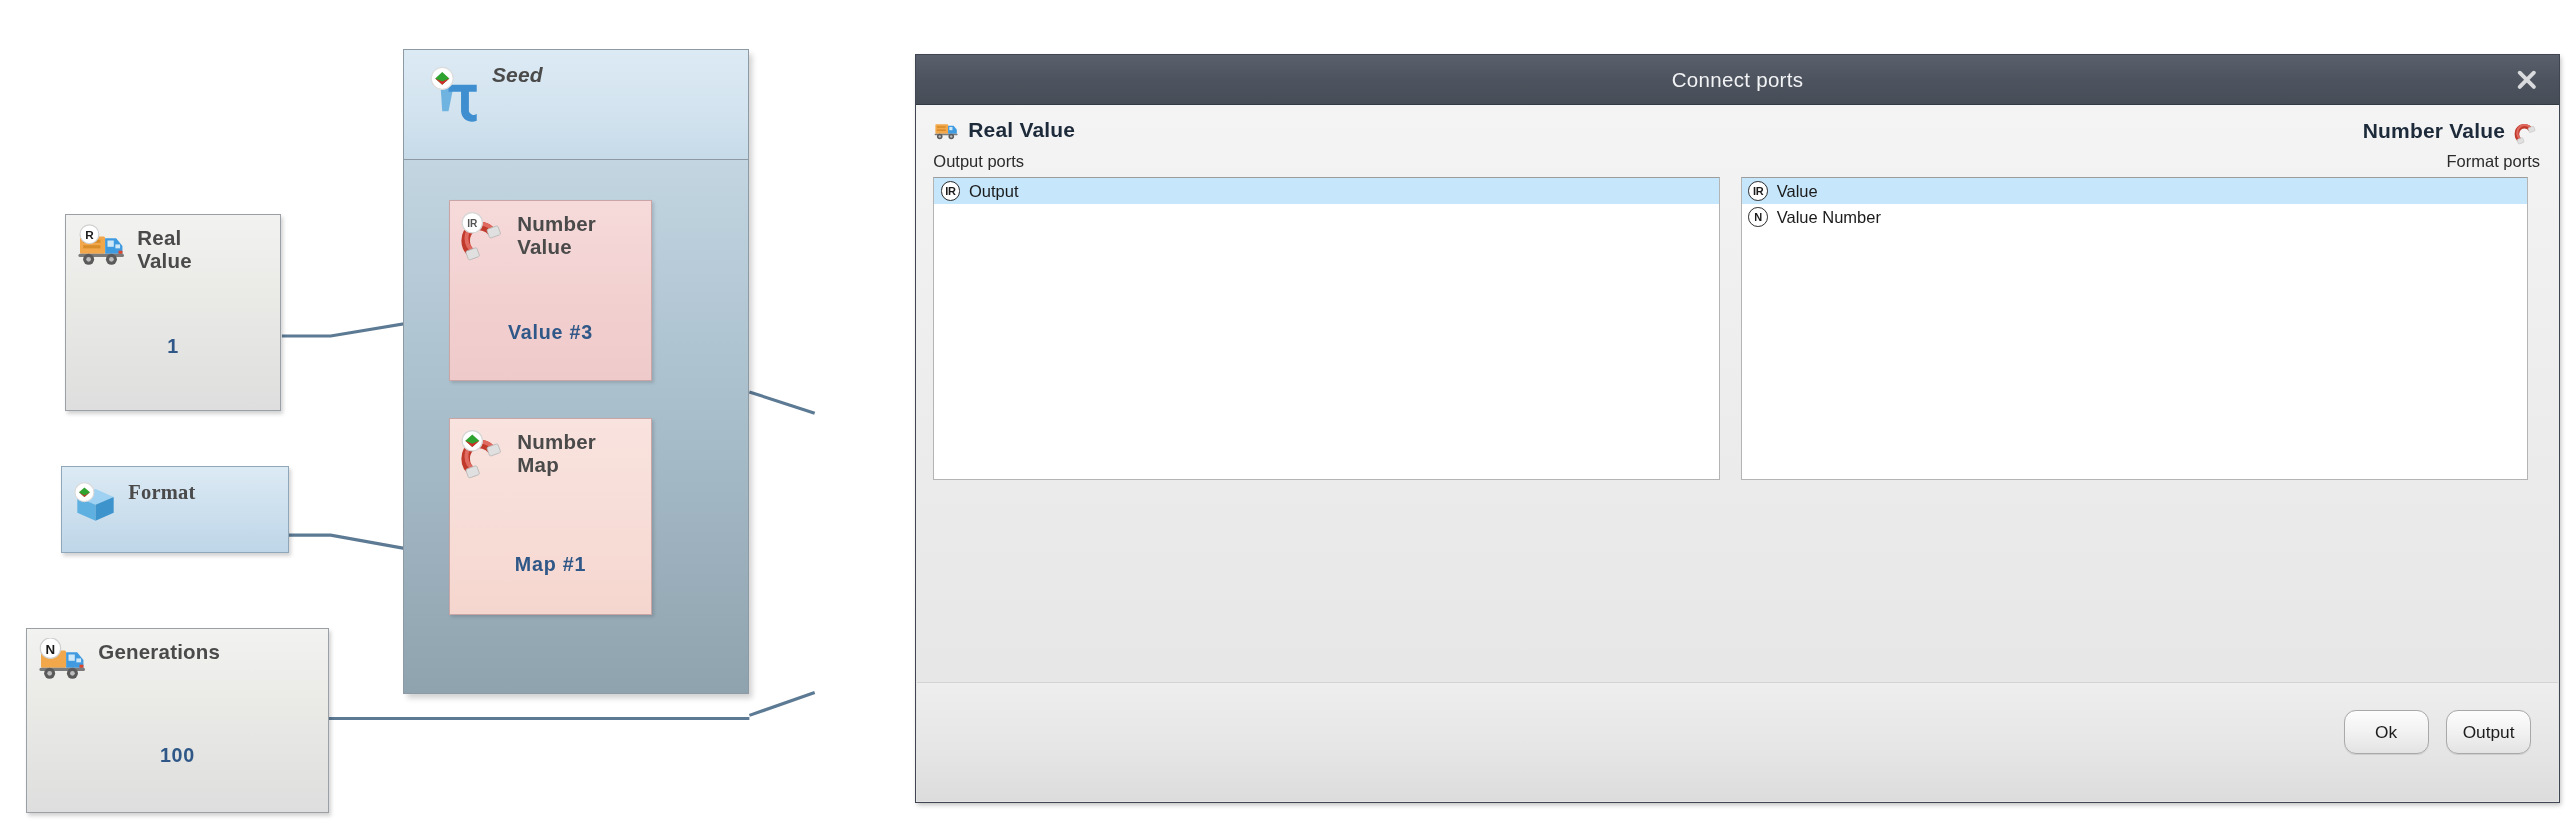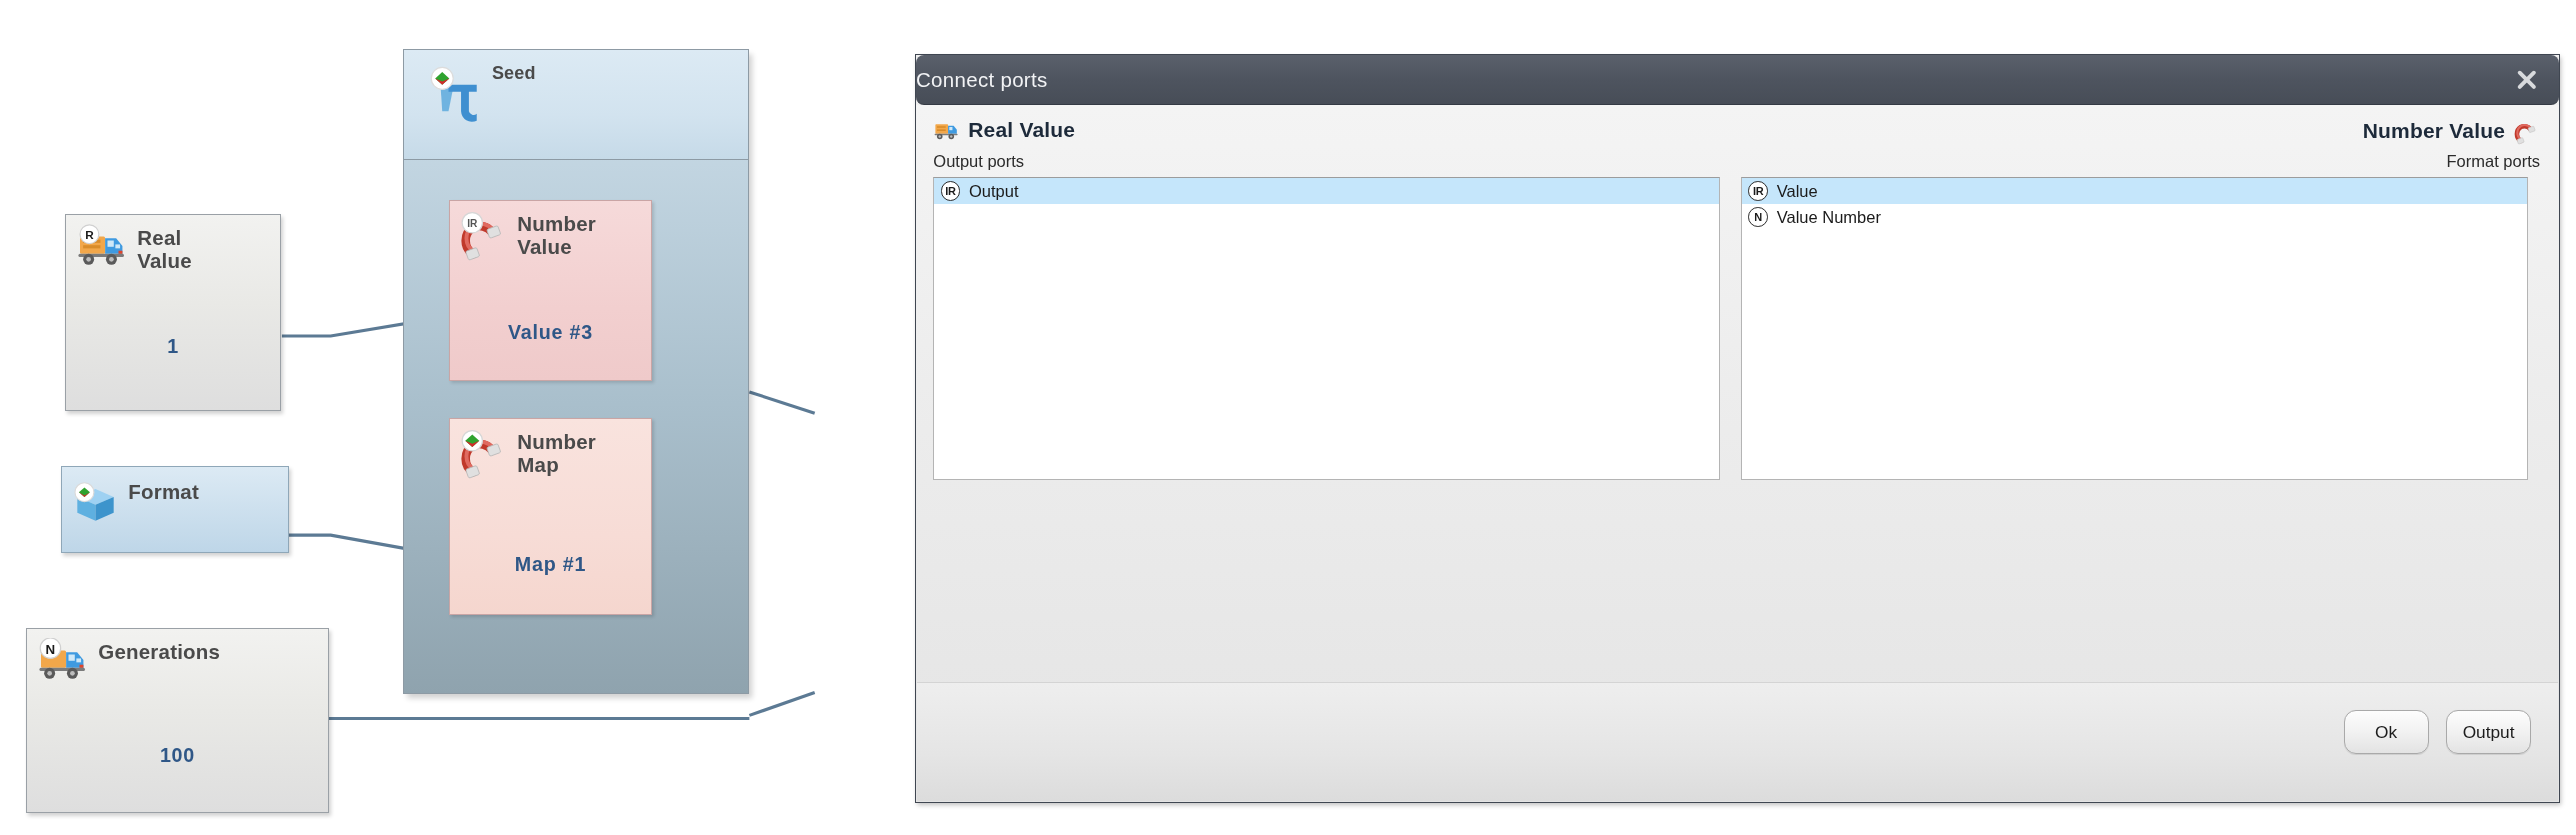--- a/index.html
+++ b/index.html
@@ -88,21 +88,21 @@
   #seed-header {
     height: 110px;
     box-sizing: border-box;
     border-bottom: 1.6px solid #8d9aa4;
     background: linear-gradient(to bottom, #dceaf4 0%, #d2e3ef 60%, #c6dae8 100%);
     display: flex;
     align-items: flex-start;
     padding: 11px 0 0 20.5px;
     gap: 9.4px;
   }
-  #seed-header .node-title { font-size: 18px; padding-top: 1.6px; }
+  #seed-header .node-title { font-size: 21px; padding-top: 1.6px; font-style: italic; }
 
   
   .icon { display: inline-block; position: relative; flex: none; }
   .icon svg { display: block; }
 
   
   #dialog {
     position: absolute;
     left: 915px; top: 54px;
     width: 1645px; height: 749px;
@@ -111,22 +111,21 @@
     background: linear-gradient(to bottom, #f0f0f0 0%, #e6e6e6 100%);
     box-shadow: 2.4px 3.1px 4.7px rgba(0,0,0,0.25);
   }
   #titlebar {
     position: relative;
     height: 49px;
     background: linear-gradient(to bottom, #5a606b 0%, #4e545f 50%, #474d57 100%);
     border-bottom: 0.8px solid #343a44;
     display: flex;
     align-items: center;
-    justify-content: flex-start;
-    border-radius: 8px;
+    justify-content: center;
   }
   #titlebar-title {
     color: #f2f3f5;
     font-size: 20.5px;
     letter-spacing: 0.3px;
   }
   #close-btn {
     position: absolute;
     right: 17.3px; top: 50%;
     transform: translateY(-50%);
@@ -273,21 +272,21 @@
           <text x="18" y="19" font-size="15" font-weight="bold" text-anchor="middle" fill="#1a1a1a" font-family="Liberation Sans, sans-serif">R</text>
         </svg>
       </span>
       <span class="node-title">Real
 Value</span>
     </div>
     <div class="node-value" style="top:120px;">1</div>
   </div>
 
   <div class="node node-blue" style="left:61px; top:466px; width:228px; height:87px;">
-    <div class="node-head" style="padding-top:11px;">
+    <div class="node-head" style="padding-top:11px;font-family:Liberation Serif, serif;">
       <span class="icon">
         <svg width="49" height="49" viewBox="0 0 62 62">
           <path d="M8 24 L31 14 L54 24 L31 34 z" fill="#9ed1f2"></path>
           <path d="M8 24 L31 34 L31 54 L8 44 z" fill="#5eb0e0"></path>
           <path d="M54 24 L31 34 L31 54 L54 44 z" fill="#3d94cc"></path>
           <circle cx="17" cy="18" r="12" fill="#ffffff" stroke="#dadada" stroke-width="1.5"></circle>
           <path d="M10 18 L17 12 L24 18 L17 24 z" fill="#2fa32f"></path>
           <path d="M10 18 L17 24 L24 18 L17 22 z" fill="#d22b2b"></path>
         </svg>
       </span>

